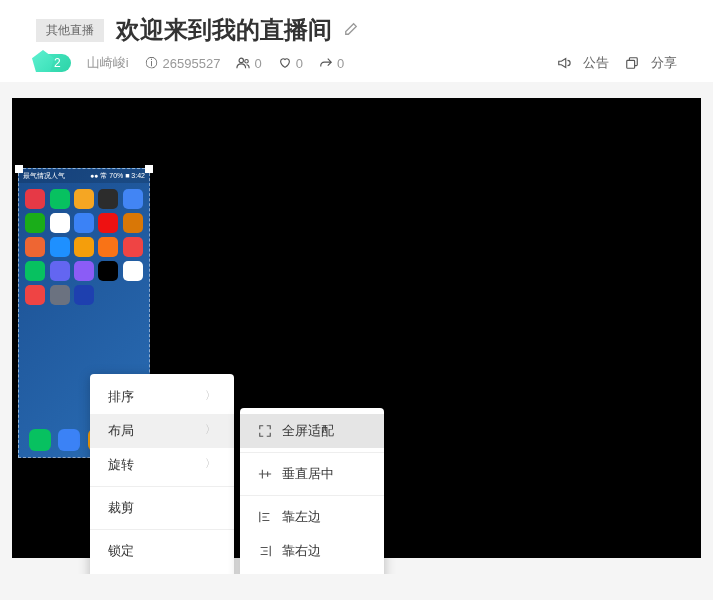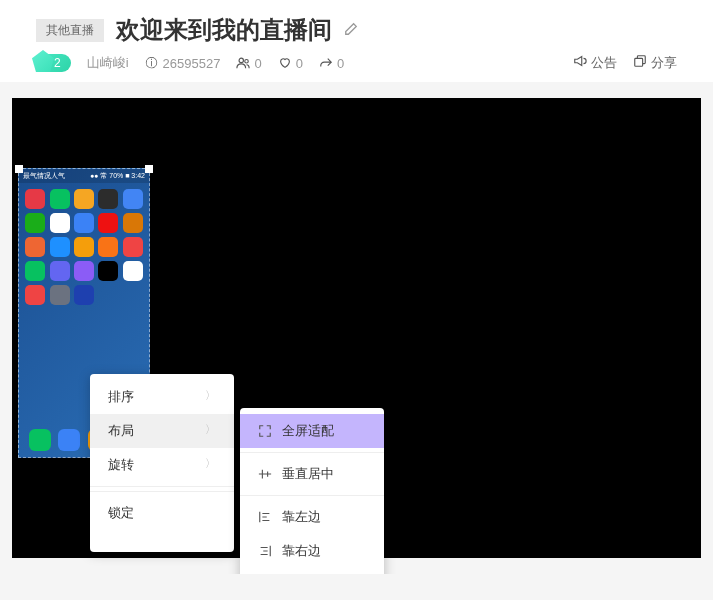--- a/index.html
+++ b/index.html
@@ -6,42 +6,42 @@
 .header{background:#fff;padding:14px 36px 10px}
 .title-row{display:flex;align-items:center;gap:12px}
 .tag{background:#e8e8e8;color:#666;padding:3px 10px;border-radius:0;font-size:12px}
 .title{font-size:24px;font-weight:bold}
 .edit-icon{color:#999;cursor:pointer}
 .stats-row{display:flex;align-items:center;gap:16px;margin-top:8px;color:#999;font-size:13px}
 .badge{background:linear-gradient(135deg,#4ae8c4,#2dd4a8);color:#fff;padding:2px 10px 2px 18px;border-radius:10px;font-size:12px;position:relative}
 .badge::before{content:"";position:absolute;left:-4px;top:-4px;width:22px;height:22px;background:linear-gradient(135deg,#5ff0d0,#3ae0b8);clip-path:polygon(50% 0%,100% 38%,82% 100%,18% 100%,0% 38%)}
 .stat{display:flex;align-items:center;gap:4px}
 .spacer{flex:1}
-.action{display:flex;align-items:flex-start;gap:4px;color:#666;cursor:pointer}
+.action{display:flex;align-items:center;gap:12px;color:#666;cursor:pointer}
 .video-wrap{padding:16px 12px;position:relative}
 .video{background:#000;width:100%;height:460px;position:relative}
 .phone{position:absolute;left:6px;top:70px;width:130px;height:288px;background:linear-gradient(135deg,#1a4d8f,#2a6db5);border:1px dashed rgba(255,255,255,.5)}
 .phone::before,.phone::after{content:"";position:absolute;width:6px;height:6px;border:1px solid #fff;background:#fff}
 .phone::before{left:-4px;top:-4px}
 .phone::after{right:-4px;top:-4px}
 .statusbar{height:14px;background:rgba(0,0,0,.15);display:flex;justify-content:space-between;padding:0 4px;font-size:7px;color:#fff;align-items:center}
 .icons{display:grid;grid-template-columns:repeat(5,1fr);gap:4px;padding:6px}
 .app{width:20px;height:20px;border-radius:5px;margin:0 auto}
 .appwrap{text-align:center}
 .dock{position:absolute;bottom:6px;left:6px;right:6px;display:flex;justify-content:space-around}
 .dock .app{width:22px;height:22px;border-radius:6px}
 .menu{position:absolute;background:#fff;border-radius:4px;box-shadow:0 2px 12px rgba(0,0,0,.25);padding:6px 0;min-width:144px}
 .menu1{left:90px;top:292px}
 .menu2{left:240px;top:326px}
 .item{padding:8px 18px;display:flex;align-items:flex-start;justify-content:space-between;cursor:pointer;color:#333;font-size:13px}
 .item:hover,.item.hover{background:#f0f0f0}
 .sep{height:1px;background:#eee;margin:4px 0}
 .arrow{color:#bbb;font-size:11px}
 .item2{padding:8px 18px;display:flex;align-items:center;gap:10px;cursor:pointer;font-size:13px}
-.item2:hover,.item2.hover{background:#c4b5fd}
+.item2:hover,.item2.hover{background:#e5e5e5}
 .ic{width:14px;height:14px;display:inline-flex;align-items:center;justify-content:center;color:#555;font-size:12px}
 svg{width:14px;height:14px}
 </style>
 </head>
 <body>
 
 <div class="header">
   <div class="title-row">
     <span class="tag">其他直播</span>
     <span class="title">欢迎来到我的直播间</span>
@@ -200,20 +200,23 @@
       </div>
     <div class="item hover">
         <span>布局</span>
         <span class="arrow">〉</span>
       </div>
     <div class="item">
         <span>旋转</span>
         <span class="arrow">〉</span>
       </div>
     <div class="sep"></div>
+    <div class="item">
+        <span>裁剪</span>
+      </div>
     <div class="sep"></div>
     <div class="item">
         <span>锁定</span>
       </div>
     <div class="item"></div>
 
   </div>
 
   <div class="menu menu2">
     <div class="item2 hover">

